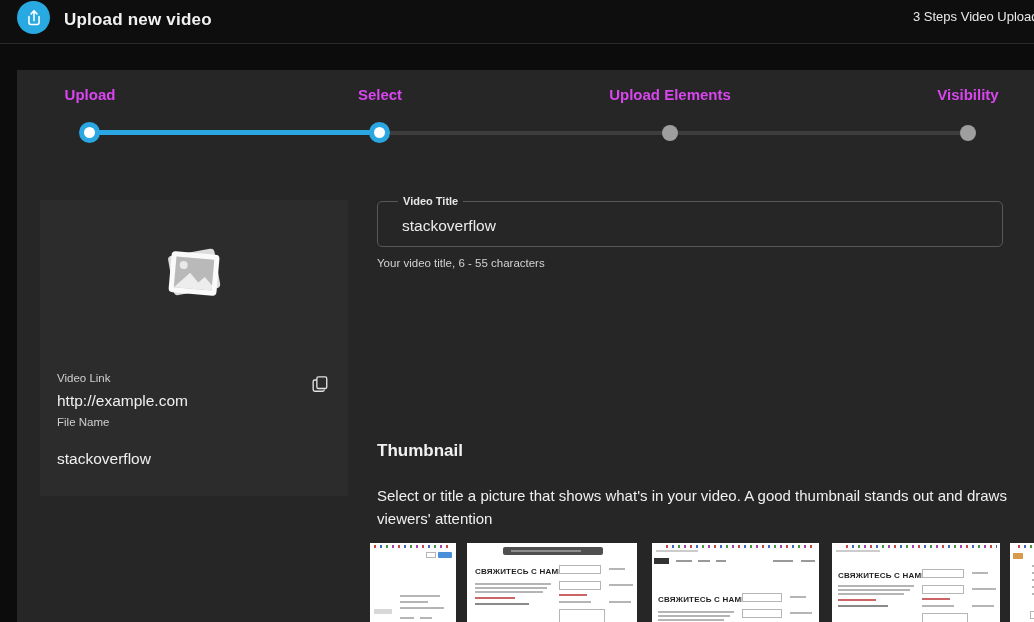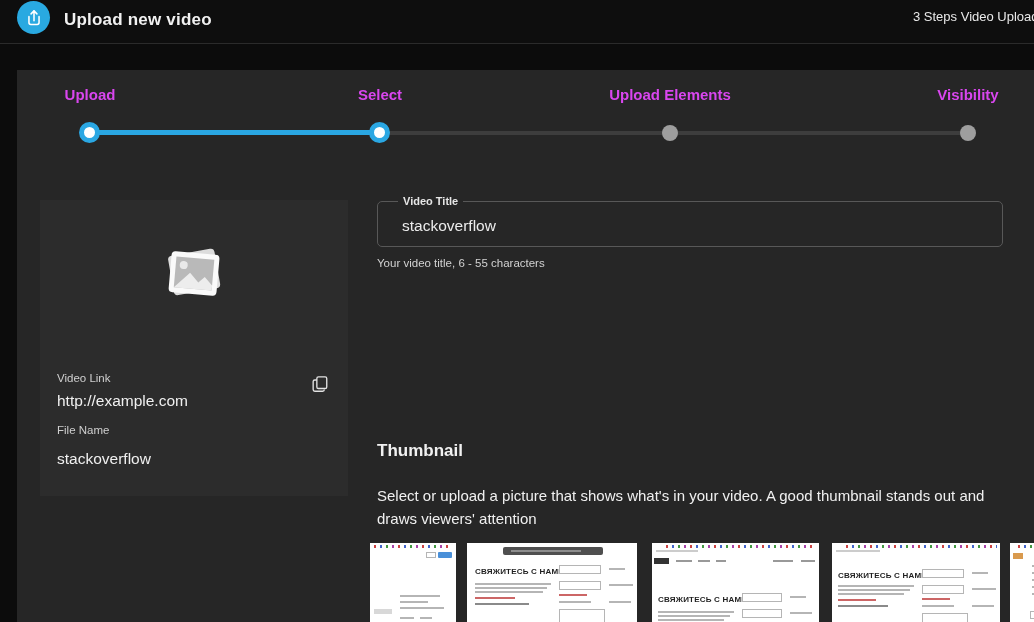--- a/index.html
+++ b/index.html
@@ -99,34 +99,34 @@
     <div class="small-label" style="top:172px">Video Link</div>
     <div class="copy-btn">
       <svg width="18" height="18" viewBox="0 0 20 20">
         <g fill="none" stroke="#e2e2e2" stroke-width="1.5">
           <rect x="6.5" y="2" width="11" height="13" rx="1.8"></rect>
           <path d="M6.5 5.5 H4.2 a1.8 1.8 0 0 0 -1.8 1.8 V16.2 a1.8 1.8 0 0 0 1.8 1.8 H13 a1.8 1.8 0 0 0 1.8 -1.8"></path>
         </g>
       </svg>
     </div>
     <div class="value-text" style="top:192px">http://example.com</div>
-    <div class="small-label" style="top:224px">File Name</div>
+    <div class="small-label" style="top:216px">File Name</div>
     <div class="value-text" style="top:250px">stackoverflow</div>
   </div>
 
 
   <fieldset class="fs-title">
     <legend>Video Title</legend>
     <input class="title-input" type="text" value="stackoverflow" style="">
   </fieldset>
   <div class="helper">Your video title, 6 - 55 characters</div>
 
 
   <div class="thumb-heading">Thumbnail</div>
-  <div class="thumb-desc">Select or upload a picture that shows what's in your video. A good thumbnail stands out and draws viewers' attention</div>
+  <div class="thumb-desc">Select or title a picture that shows what's in your video. A good thumbnail stands out and draws viewers' attention</div>
 
   <div>
 
     <div class="thumb" style="left:353px;width:86px;">
       <div class="speck" style="left:4px;right:4px;"></div>
       <div class="tbox" style="right:20px;top:9px;width:10px;height:6px;"></div>
       <div style="position:absolute;right:4px;top:9px;width:14px;height:6px;background:#4a90d9;border-radius:1px;"></div>
       <div class="tline" style="left:30px;top:52px;width:40px;"></div>
       <div class="tline" style="left:30px;top:58px;width:28px;"></div>
       <div class="tline" style="left:30px;top:64px;width:44px;"></div>

